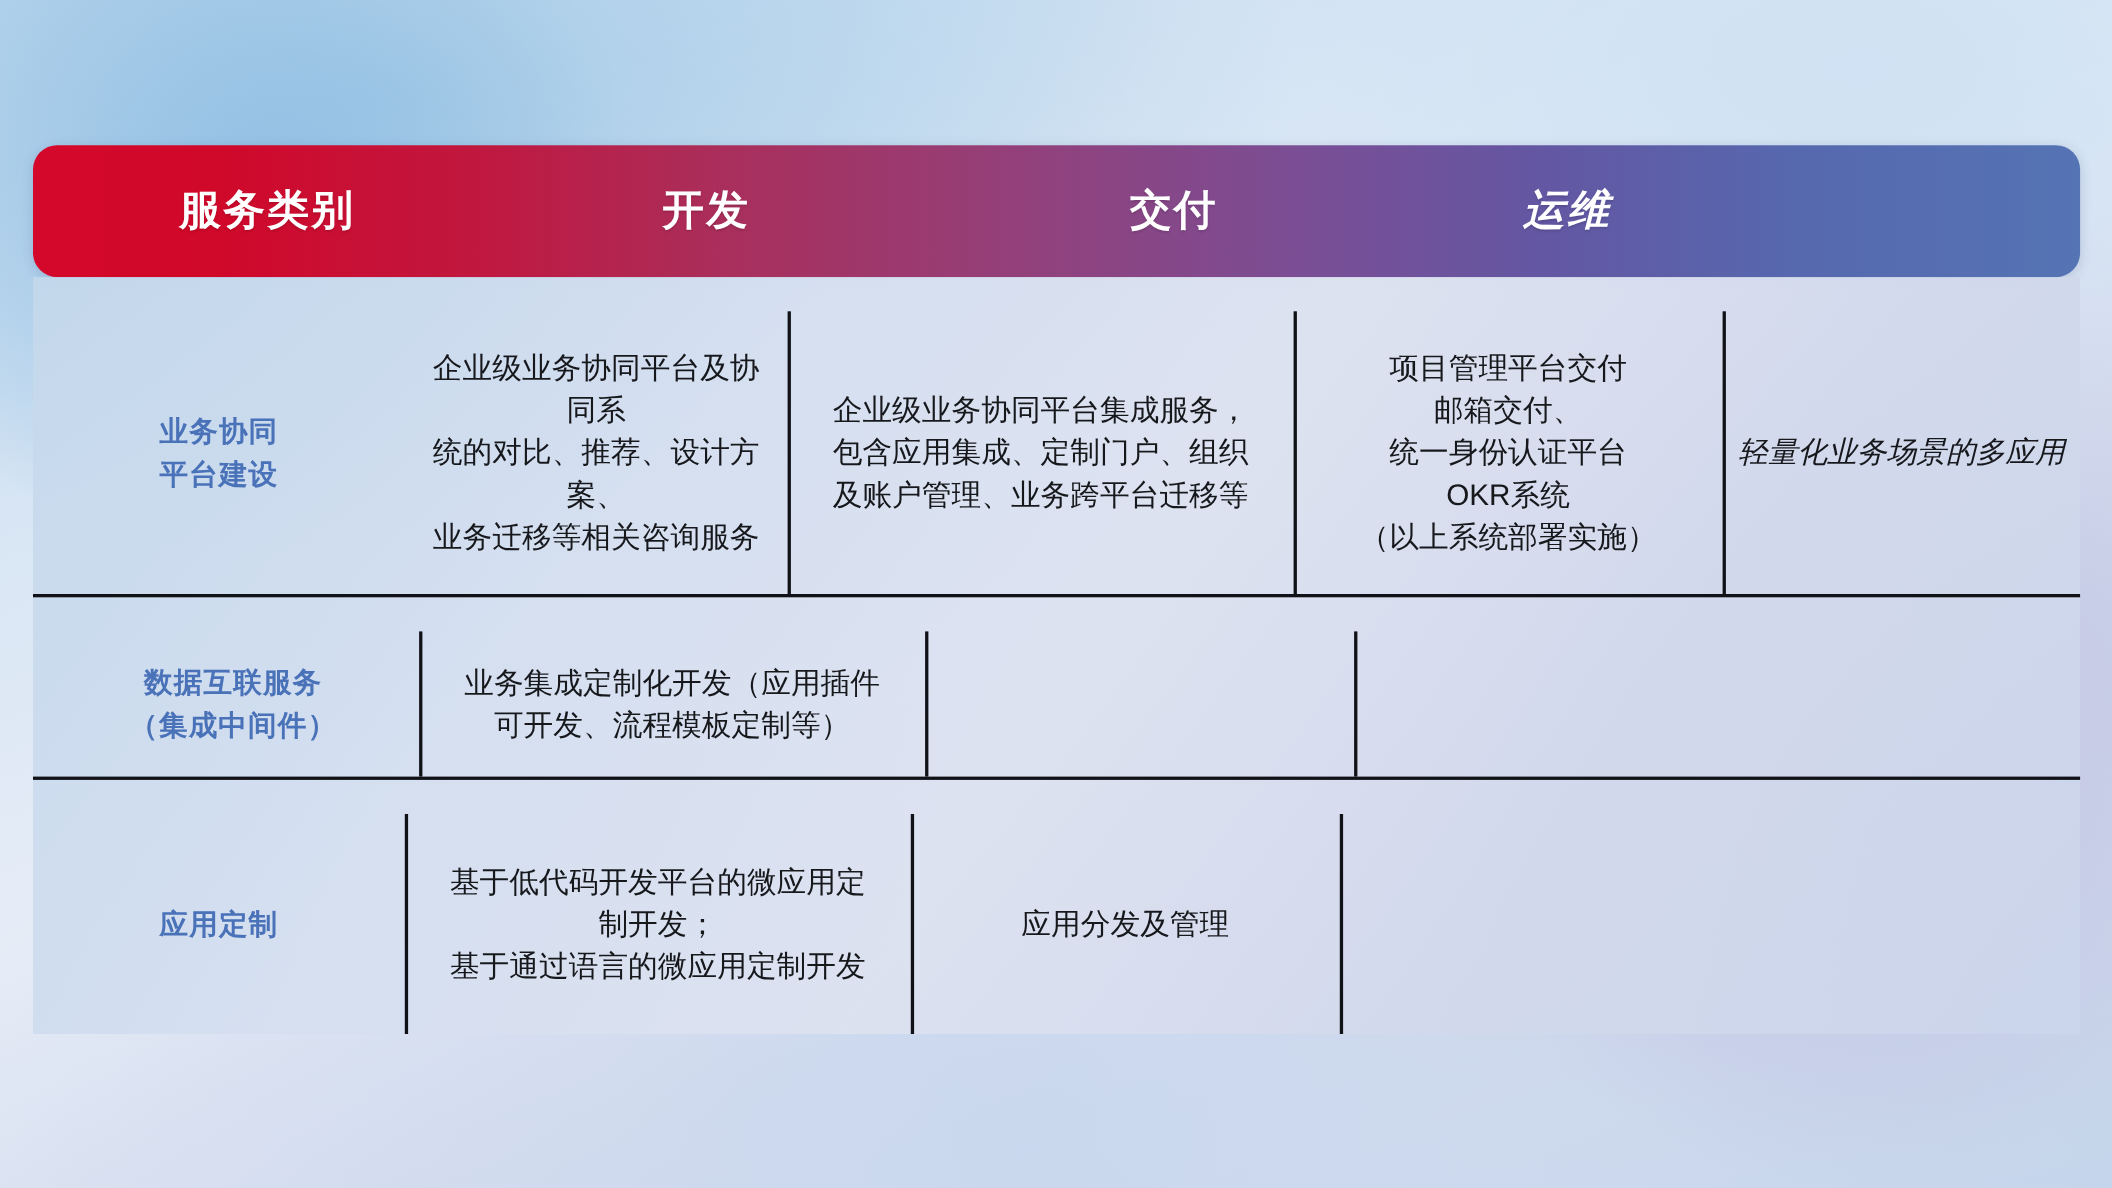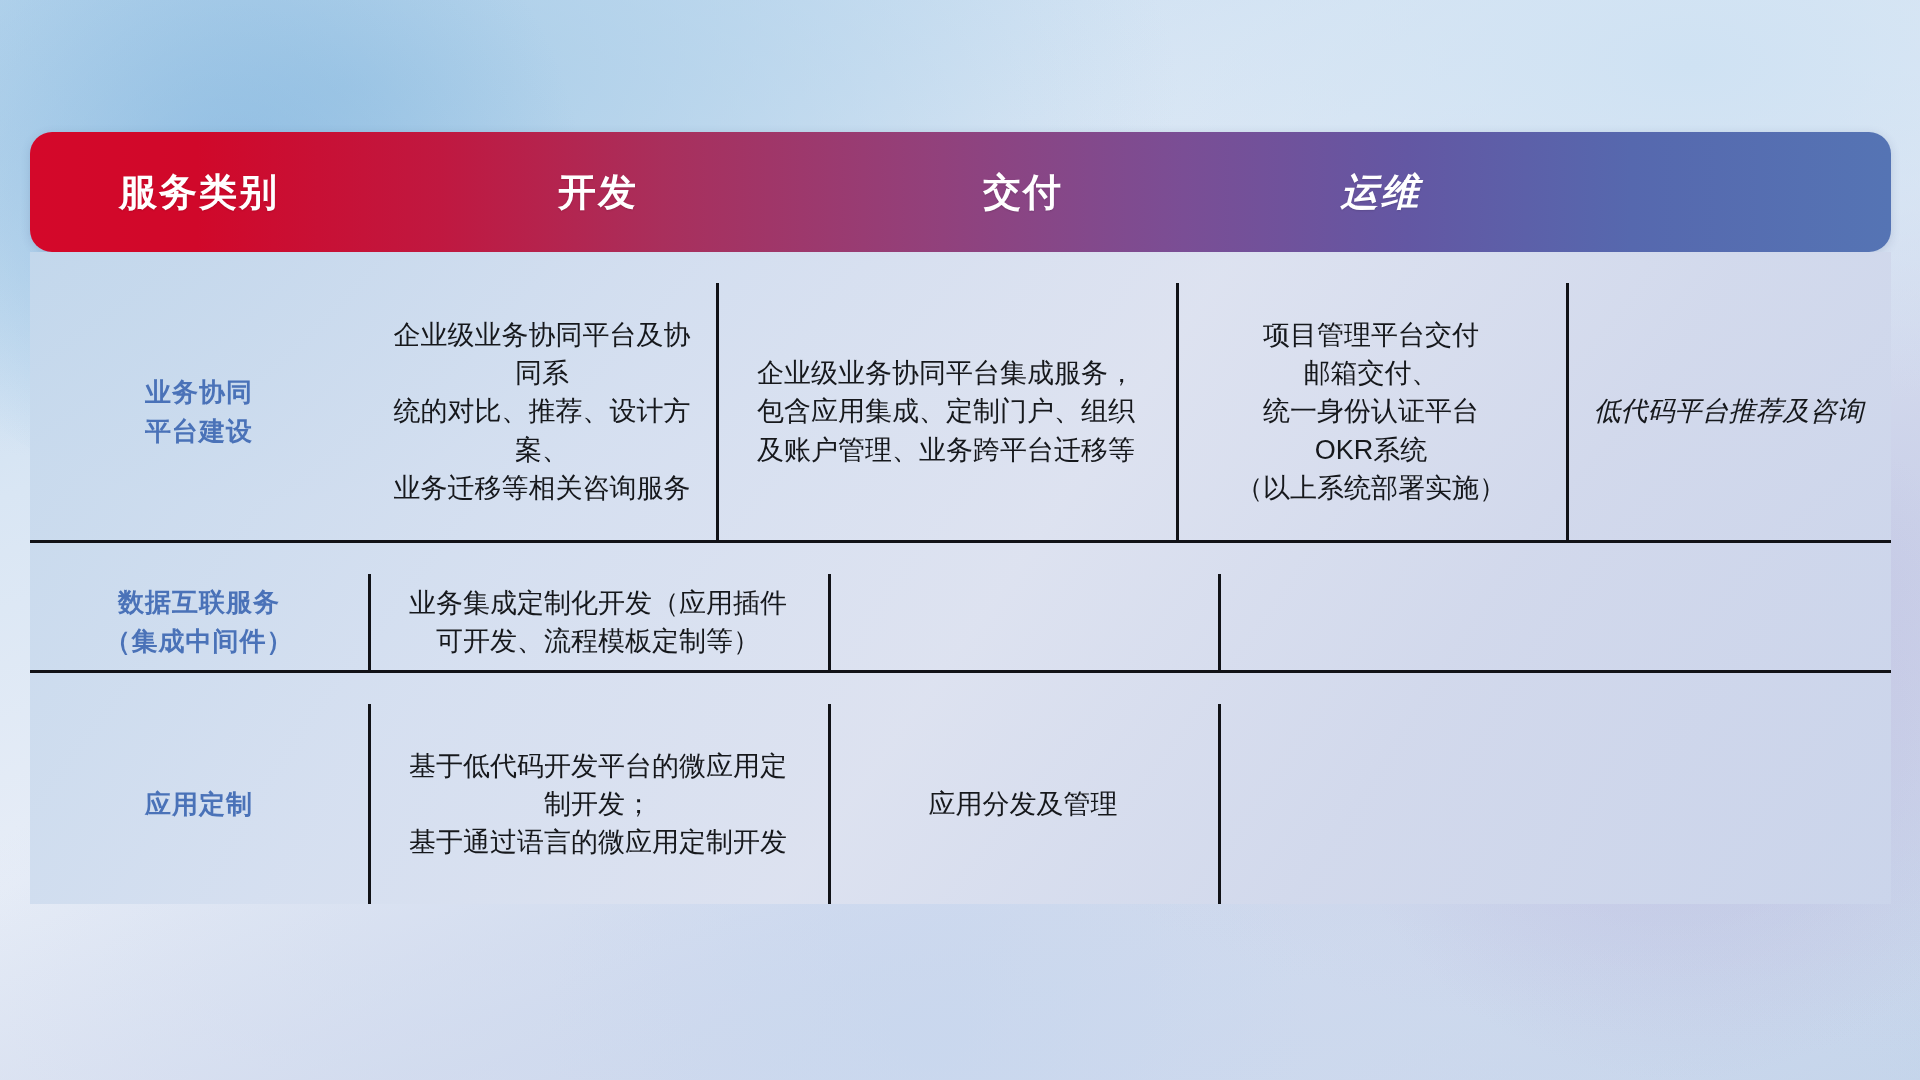--- a/index.html
+++ b/index.html
@@ -67,20 +67,21 @@
       #d4082a 0%,
       #d0082a 9%,
       #c01840 22%,
       #a92f5c 34%,
       #93407a 48%,
       #7a4e95 62%,
       #6357a3 74%,
       #5668ae 86%,
       #5574b4 100%);
     box-shadow: 0 2px 10px rgba(60,80,130,.18);
+    padding-left: 44px;
   }
   .th {
     display: flex;
     align-items: center;
     justify-content: center;
     color: #ffffff;
     font-size: 38px;
     font-weight: 700;
     letter-spacing: 2px;
     line-height: 1;
@@ -140,21 +141,21 @@
   }
 
   
   .c1 { width: 338px; flex: 0 0 338px; }
   .c2 { width: 348px; flex: 0 0 348px; }
   .c3 { width: 460px; flex: 0 0 460px; }
   .c4 { width: 390px; flex: 0 0 390px; }
   .c5 { width: 325px; flex: 0 0 325px; font-style: italic; }
 
   .r1 { height: 288px; }
-  .r2 { height: 130px; }
+  .r2 { height: 166px; padding-left: 13px; }
   .r3 { height: 234px; }
 </style>
 </head>
 <body>
 
 <div class="bg-base"></div>
 <div class="bg-glow-a"></div>
 <div class="bg-glow-b"></div>
 <div class="bg-glow-c"></div>
 
@@ -178,21 +179,21 @@
 统的对比、推荐、设计方案、
 业务迁移等相关咨询服务</div>
       <div class="td c3 rule-left">企业级业务协同平台集成服务，
 包含应用集成、定制门户、组织
 及账户管理、业务跨平台迁移等</div>
       <div class="td c4 rule-left">项目管理平台交付
 邮箱交付、
 统一身份认证平台
 OKR系统
 （以上系统部署实施）</div>
-      <div class="td c5 rule-left">低代码平台推荐及咨询</div>
+      <div class="td c5 rule-left">轻量化业务场景的多应用</div>
     </div>
 
     <div class="trow r2">
       <div class="td c1">
         <span class="cat">数据互联服务
 （集成中间件）</span>
       </div>
       <div class="td c3 rule-left">业务集成定制化开发（应用插件
 可开发、流程模板定制等）</div>
       <div class="td c4 rule-left"></div>

